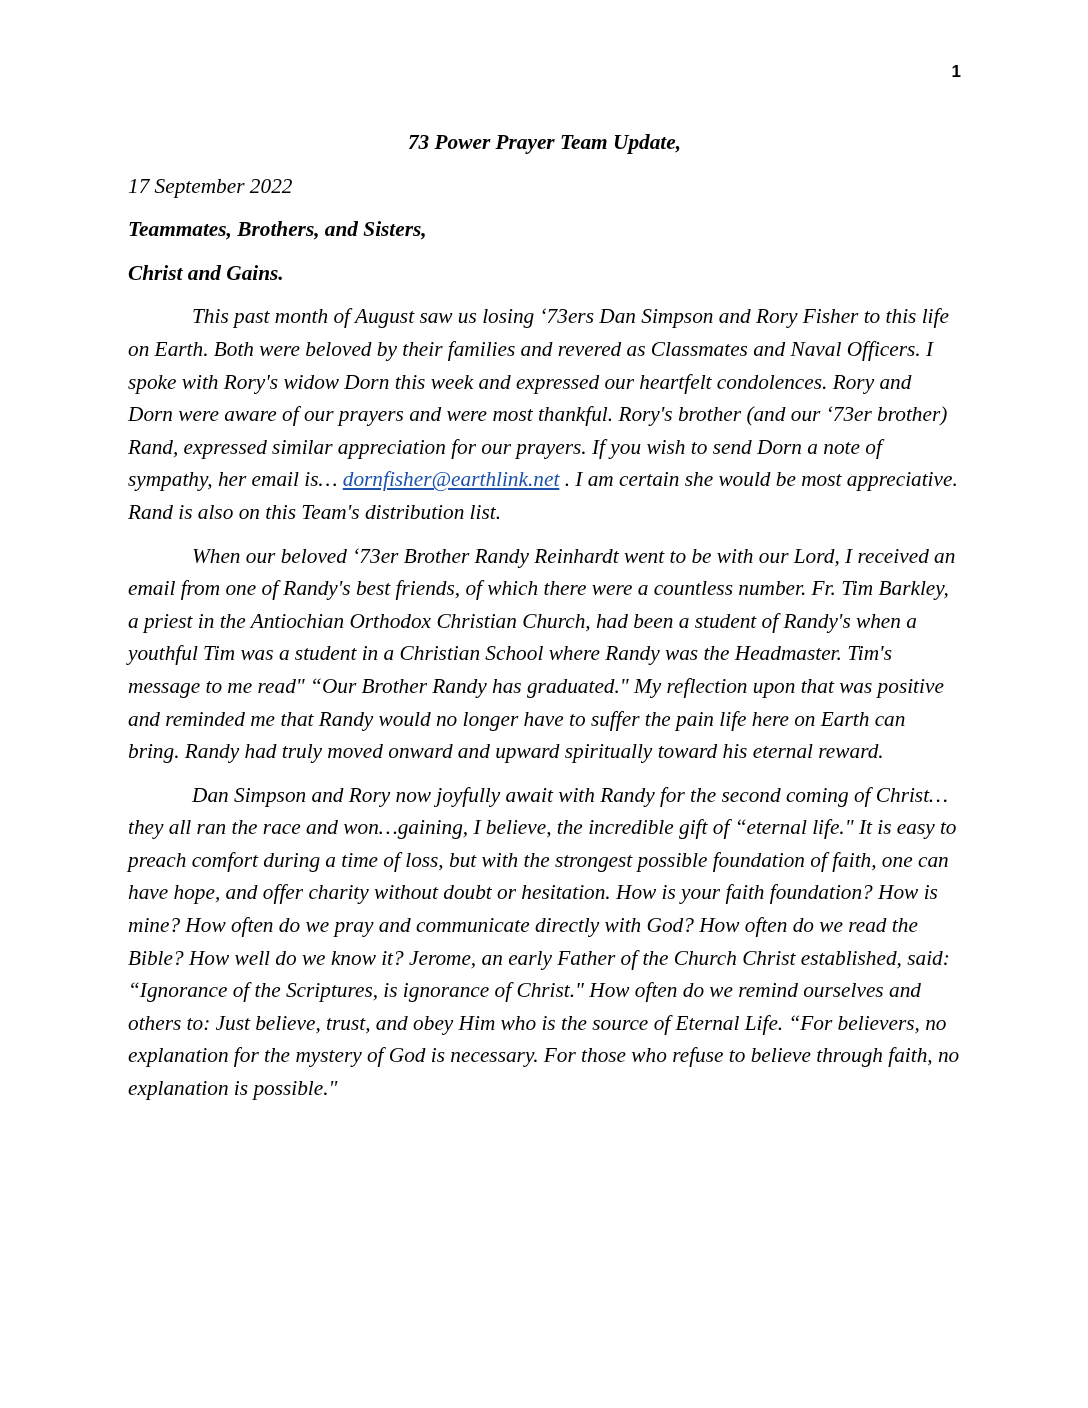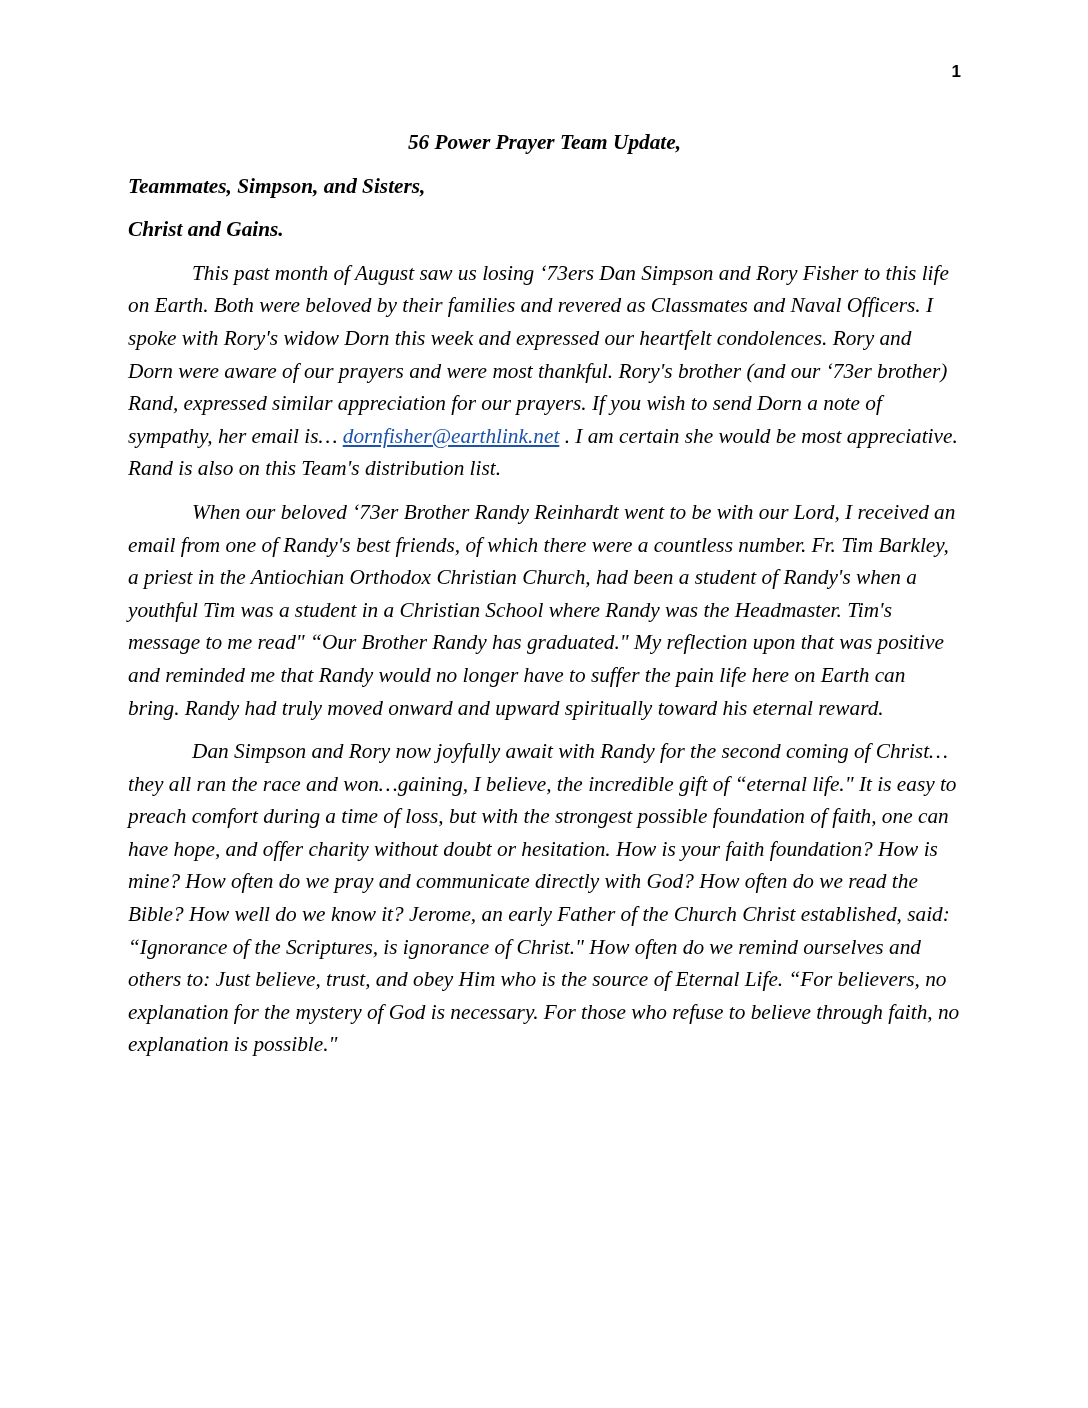--- a/index.html
+++ b/index.html
@@ -58,24 +58,25 @@
     text-align: center;
   }
 </style>
 </head>
 <body>
 
 <div class="page">
   <div class="page-number">1</div>
 
   <div class="content">
-    <p class="doc-title">56 Power Prayer Team Update,</p>
+    <p class="doc-title">73 Power Prayer Team Update,</p>
 
+    <p class="date-line">17 September 2022</p>
 
-    <p class="salutation">Teammates, Simpson, and Sisters,</p>
+    <p class="salutation">Teammates, Brothers, and Sisters,</p>
 
     <p class="subject-heading">Christ and Gains.</p>
 
     <p class="body-para"><span>This past month of August saw us losing ‘73ers </span><span class="b">Dan Simpson</span><span> and </span><span class="b">Rory Fisher</span><span> to this life on Earth. Both were beloved by their families and revered as Classmates and Naval Officers. I spoke with Rory's widow </span><span class="b">Dorn</span><span> this week and expressed our heartfelt condolences. Rory and Dorn were aware of our prayers and were most thankful. Rory's brother (and our ‘73er brother) </span><span class="b">Rand</span><span>, expressed similar appreciation for our prayers. If you wish to send Dorn a note of sympathy, her email is… </span><a class="email-link" style="color: rgb(26, 82, 172);">dornfisher@earthlink.net</a><span> . I am certain she would be most appreciative. Rand is also on this Team's distribution list.</span></p>
 
     <p class="body-para"><span>When our beloved ‘73er Brother </span><span class="b">Randy Reinhardt</span><span> went to be with our Lord, I received an email from one of Randy's best friends, of which there were a countless number. </span><span class="b">Fr. Tim Barkley</span><span>, a priest in the Antiochian Orthodox Christian Church, had been a student of Randy's when a youthful Tim was a student in a Christian School where Randy was the Headmaster. Tim's message to me read" “Our Brother Randy has graduated." My reflection upon that was positive and reminded me that Randy would no longer have to suffer the pain life here on Earth can bring. Randy had truly moved onward and upward spiritually toward his eternal reward.</span></p>
 
     <p class="body-para"><span>Dan Simpson and Rory now joyfully await with Randy for the second coming of Christ…they all ran the race and won…gaining, I believe, the incredible gift of “eternal life." It is easy to preach comfort during a time of loss, but with the strongest possible foundation of faith, one can have hope, and offer charity without doubt or hesitation. How is your faith foundation? How is mine? How often do we pray and communicate directly with God? How often do we read the Bible? How well do we know it? Jerome, an early Father of the Church Christ established, said: “Ignorance of the Scriptures, is ignorance of Christ." How often do we remind ourselves and others to: Just believe, trust, and obey Him who is the source of Eternal Life. “For believers, no explanation for the mystery of God is necessary. For those who refuse to believe through faith, no explanation is possible."</span></p>
   </div>
 </div>

